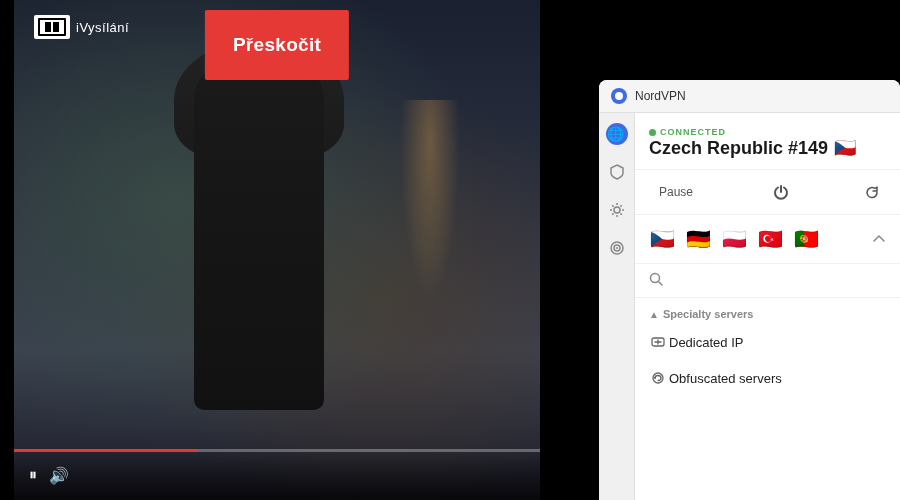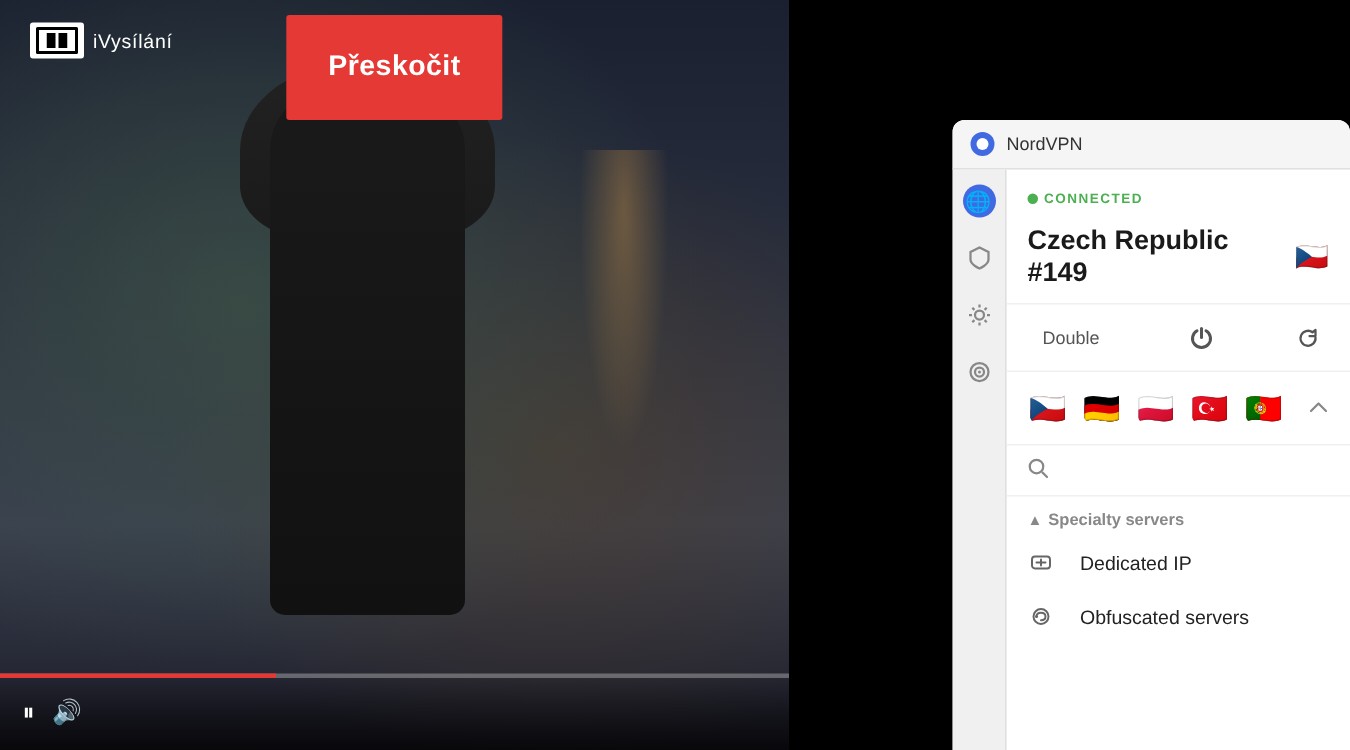--- a/index.html
+++ b/index.html
@@ -8,21 +8,21 @@
       height: 500px;
       overflow: hidden;
       font-family: 'Segoe UI', Arial, sans-serif;
       background: #000;
       position: relative;
     }
 
     
     .video-area {
       position: absolute;
-      left: 0; top: 0;
+      left: 14px; top: 0;
       width: 526px;
       height: 500px;
       background: linear-gradient(135deg, #1a1a2e 0%, #2d3a4a 30%, #3d4a3a 60%, #4a5a6a 100%);
       overflow: hidden;
     }
 
     .video-bg {
       position: absolute;
       inset: 0;
       background:
@@ -179,21 +179,21 @@
       cursor: pointer;
       background: none;
       border: none;
     }
 
     
     .nordvpn-panel {
       position: absolute;
       right: 0;
       top: 80px;
-      width: 265px;
+      width: 301px;
       height: 420px;
       background: #fff;
       border-radius: 8px 8px 0 0;
       box-shadow: -4px 0 20px rgba(0,0,0,0.4);
       overflow: hidden;
       display: flex;
       flex-direction: column;
     }
 
     
@@ -277,35 +277,35 @@
     }
     .connected-label {
       color: #4caf50;
       font-size: 9px;
       font-weight: 700;
       letter-spacing: 1px;
       text-transform: uppercase;
       display: flex;
       align-items: center;
       gap: 4px;
-      margin-bottom: 13px;
+      margin-bottom: 0;
     }
     .connected-dot {
       width: 7px;
       height: 7px;
       background: #4caf50;
       border-radius: 50%;
     }
     .server-name {
       font-size: 18px;
       font-weight: 700;
       color: #1a1a1a;
       display: flex;
       align-items: center;
-      gap: 16px;
+      gap: 6px;
     }
 
     
     .action-row {
       display: flex;
       align-items: center;
       justify-content: space-between;
       padding: 8px 14px;
       border-top: 1px solid #f0f0f0;
       border-bottom: 1px solid #f0f0f0;
@@ -394,21 +394,21 @@
     .section-title {
       font-size: 11px;
       color: #888;
       font-weight: 700;
     }
 
     .specialty-item {
       display: flex;
       align-items: center;
       padding: 9px 14px;
-      gap: 17px;
+      gap: 2px;
       cursor: pointer;
     }
     .specialty-icon {
       width: 18px;
       height: 18px;
       display: flex;
       align-items: center;
       justify-content: center;
       color: #666;
       font-size: 14px;
@@ -493,21 +493,21 @@
           <div class="connected-dot"></div>
           <span>CONNECTED</span>
         </div>
         <div class="server-name">
           <span>Czech Republic #149</span>
           <span>🇨🇿</span>
         </div>
       </div>
 
       <div class="action-row">
-        <button class="pause-btn">Double</button>
+        <button class="pause-btn">Pause</button>
         <button class="action-icon-btn">
           <svg width="16" height="16" viewBox="0 0 16 16" fill="none">
             <path d="M8 2V8" stroke="#555" stroke-width="2" stroke-linecap="round"></path>
             <path d="M5 3.5A6 6 0 1 0 11 3.5" stroke="#555" stroke-width="2" fill="none" stroke-linecap="round"></path>
           </svg>
         </button>
         <button class="action-icon-btn">
           <svg width="16" height="16" viewBox="0 0 16 16" fill="none">
             <path d="M13 8A5 5 0 1 1 11 4.5L13 3V7H9" stroke="#555" stroke-width="1.5" fill="none" stroke-linecap="round" stroke-linejoin="round"></path>
           </svg>

